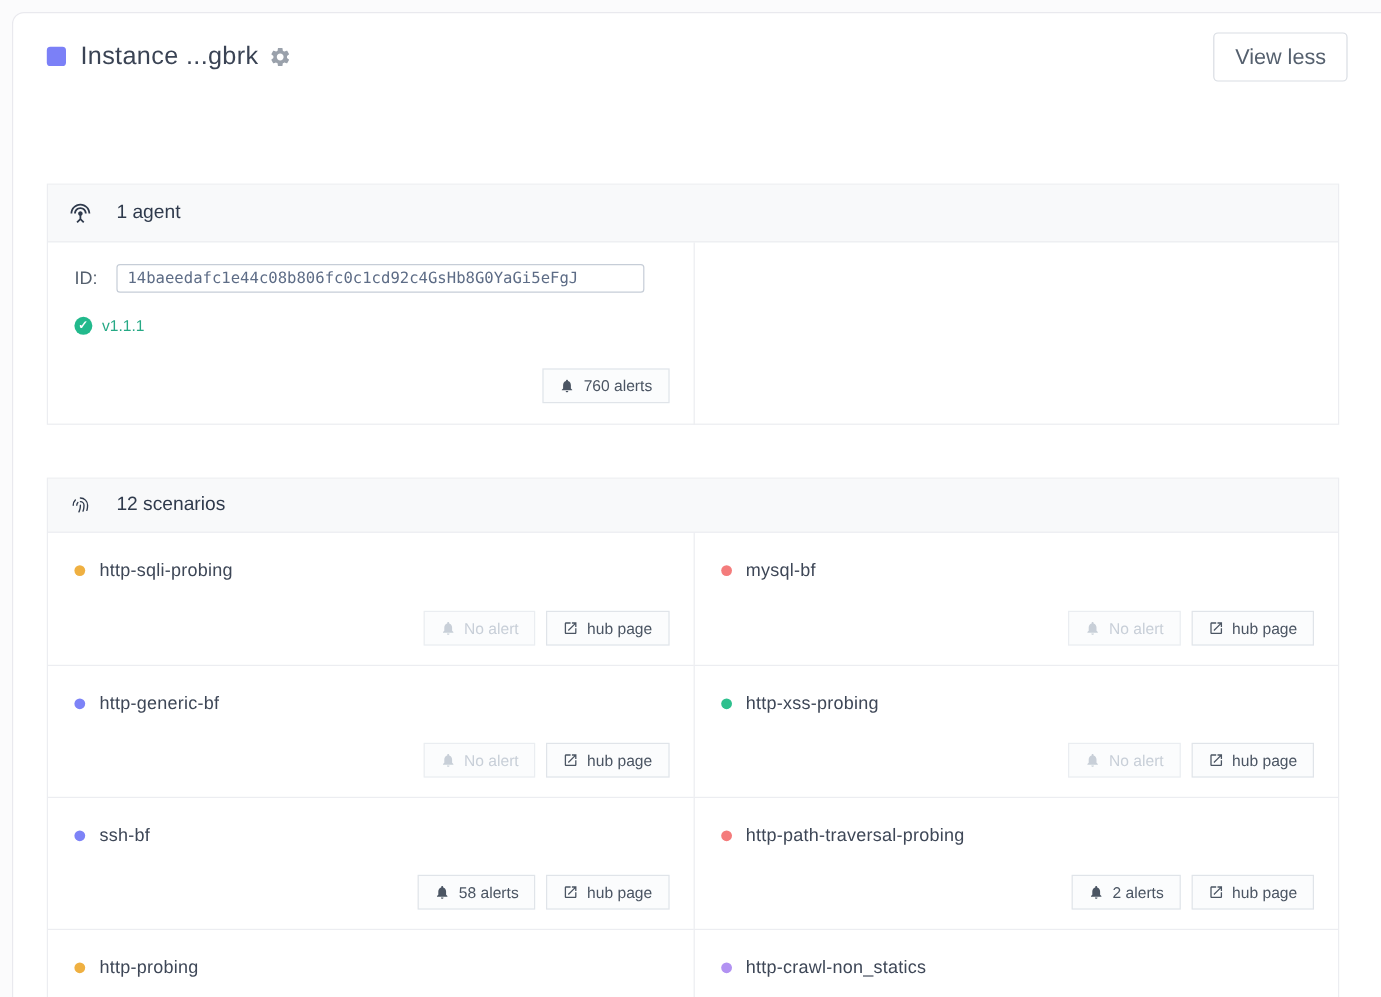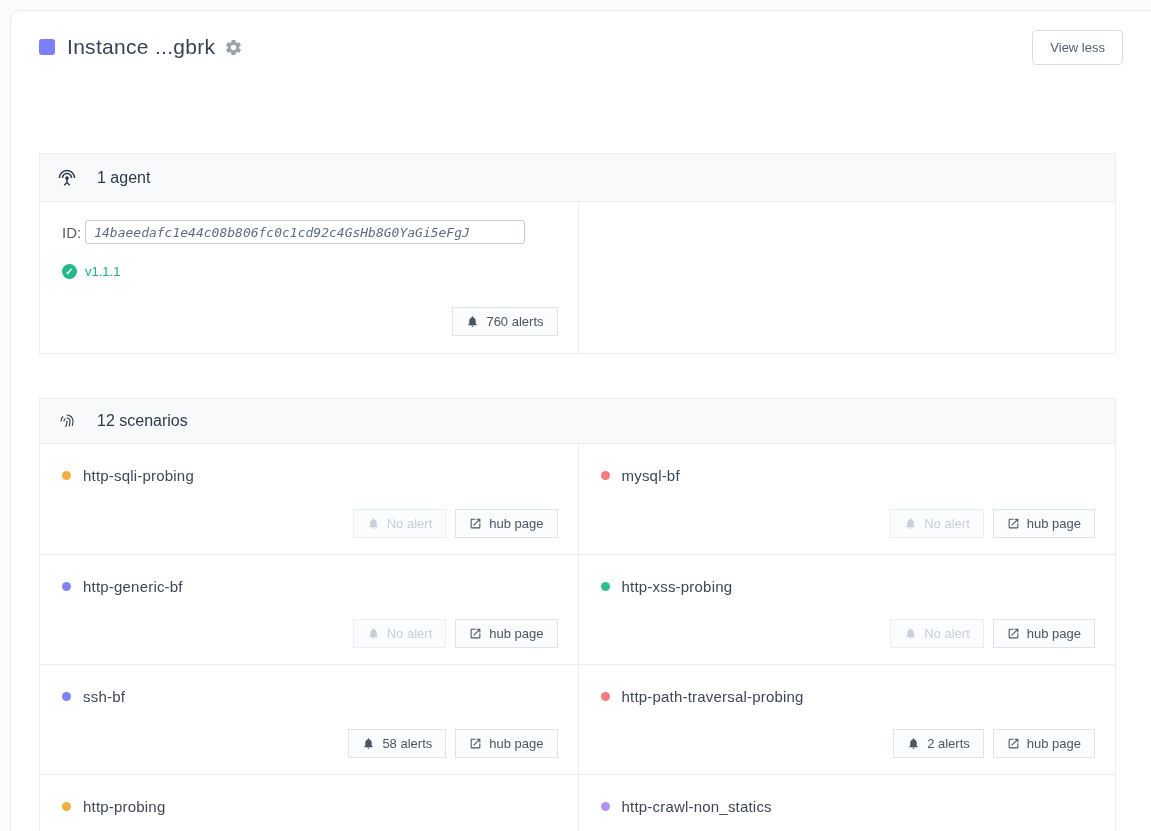--- a/index.html
+++ b/index.html
@@ -24,21 +24,21 @@
   }
   .accent-square {
     width:16px; height:16px; border-radius:3px;
     background:#7b80f7; margin-right:12px; flex:0 0 auto;
   }
   .card-title { font-size:21px; color:#3a4354; letter-spacing:.3px; }
   .gear { margin-left:9px; width:19px; height:19px; cursor:pointer; display:flex; }
   .btn-outline {
     margin-left:auto;
     background:#ffffff; border:1px solid #d9dde3; border-radius:4px;
-    padding:9px 17px; font-size:13px; color:#55606e;
+    padding:9px 17px; font-size:18px; color:#55606e;
     font-family:"Liberation Sans", sans-serif; cursor:pointer;
   }
   
   .panel {
     position:absolute; left:28px; width:1077px;
     border:1px solid #ecedf1; background:#fff;
   }
   .panel-agents { top:142px; height:201px; }
   .panel-scenarios { top:387px; height:486px; }
   .panel-header {
@@ -49,27 +49,27 @@
   .panel-scenarios .panel-header { height:45px; }
   .panel-header svg { flex:0 0 auto; }
   
   .agent-content { display:grid; grid-template-columns:1fr 1fr; height:152px; }
   .agent-cell-left {
     padding:18px 20px 18px 22px;
     display:flex; flex-direction:column;
   }
   .agent-cell-right { border-left:1px solid #ecedf1; }
   .id-row { display:flex; align-items:center; }
-  .id-label { font-size:15px; color:#55606e; margin-right:4px; }
+  .id-label { font-size:15px; color:#55606e; margin-right:16px; }
   .id-input {
     flex:0 1 auto; width:440px;
     border:1px solid #c6cdd7; border-radius:3px;
     padding:4px 8px 3px 8px;
     font-family:"DejaVu Sans Mono", monospace;
-    font-size:13px; color:#5d6c86; background:#fff;font-style:italic;
+    font-size:13px; color:#5d6c86; background:#fff;
   }
   .version-row { display:flex; align-items:center; gap:8px; margin-top:20px; }
   .check-circle {
     width:15px; height:15px; border-radius:50%;
     background:#22b98c; color:#fff; font-size:10px; line-height:15px;
     text-align:center; font-weight:bold;
   }
   .version-text { font-size:13px; color:#26a985; }
   .agent-buttons { margin-top:auto; display:flex; justify-content:flex-end; }
   

